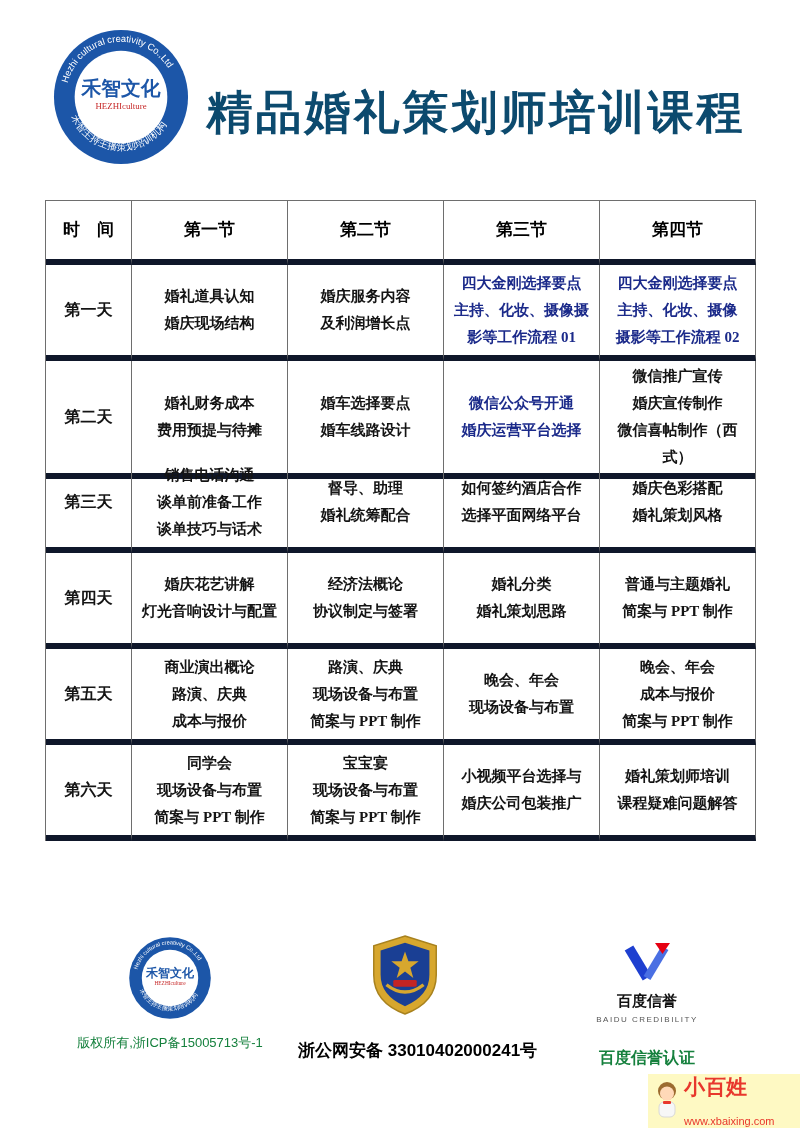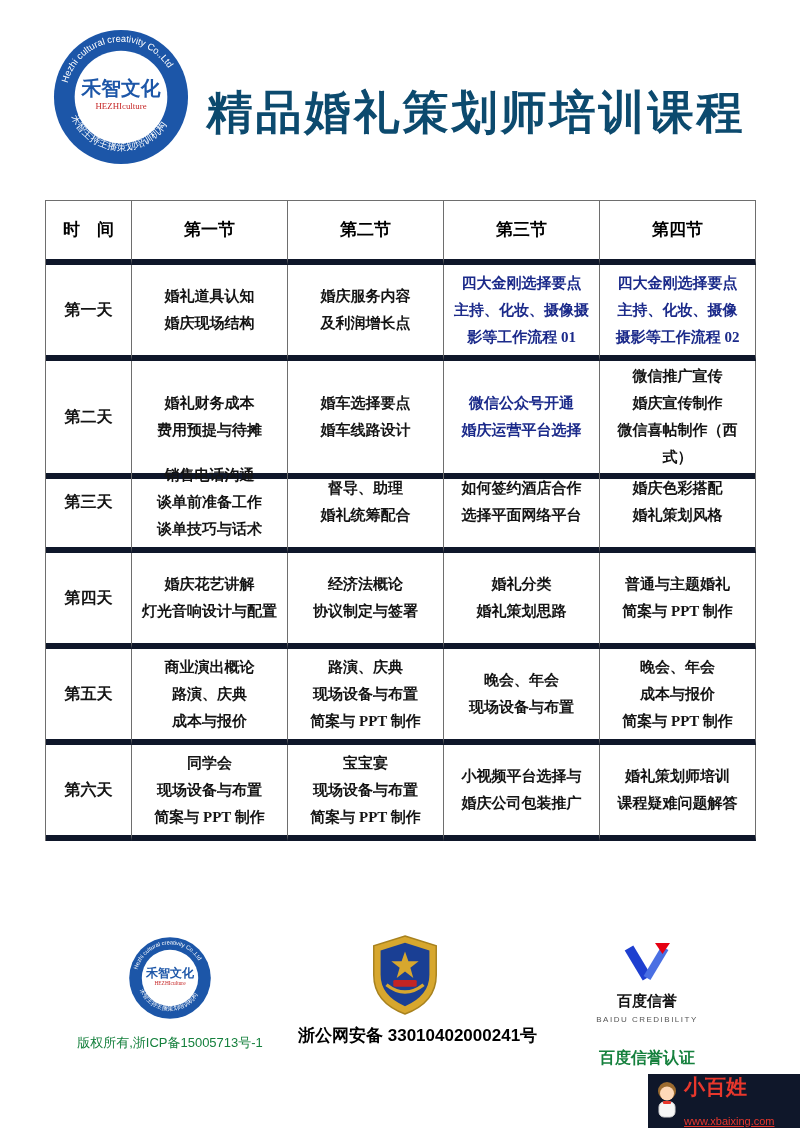--- a/index.html
+++ b/index.html
@@ -34,38 +34,38 @@
   .tr.head .td{font-size:17px;font-weight:700;color:#000;}
   .td.time{font-size:16px;font-weight:700;}
   .td.accent{color:var(--accent-text,#1b2a8a);}
 
   
   .footer-left{position:absolute;left:70px;top:936px;width:200px;text-align:center;}
   .footer-left .logo-small{width:84px;height:84px;}
   .copyright-text{margin-top:10px;font-size:13px;color:#15803d;font-family:"Liberation Sans","DejaVu Sans",sans-serif;}
 
   .footer-center{position:absolute;left:298px;top:934px;width:214px;text-align:center;}
-  .police-text{margin-top:4px;font-size:17px;font-weight:800;color:#000;
+  .police-text{margin-top:19px;font-size:17px;font-weight:800;color:#000;
     font-family:"Liberation Sans","DejaVu Sans",sans-serif;white-space:nowrap;}
 
   .footer-right{position:absolute;left:562px;top:942px;width:170px;text-align:center;
     font-family:"Liberation Sans","DejaVu Sans",sans-serif;}
   .baidu-cn{font-size:15px;font-weight:800;color:#111;margin-top:4px;font-family:Liberation Mono, monospace;}
   .baidu-en{font-size:8px;letter-spacing:1.5px;color:#555;margin-top:4px;}
   .baidu-caption{font-size:16px;font-weight:800;color:#15803d;margin-top:24px;}
 
   
   .watermark{
     position:absolute;right:0;top:1074px;width:152px;height:54px;
-    background:#0f172a;display:flex;align-items:center;padding-left:6px;box-sizing:border-box;
+    background:#fef9c3;display:flex;align-items:center;padding-left:6px;box-sizing:border-box;
     font-family:"Liberation Sans","DejaVu Sans",sans-serif;
   }
   .wm-texts{display:flex;flex-direction:column;align-items:flex-start;margin-left:4px;}
   .wm-name{font-size:21px;font-weight:800;color:var(--watermark-red,#e8372c);line-height:1.1;}
-  .wm-url{font-size:11px;color:var(--watermark-red,#e8372c);margin-top:16px;text-decoration:underline;}
+  .wm-url{font-size:11px;color:var(--watermark-red,#e8372c);margin-top:16px;}
 </style>
 </head>
 <body>
 
 <div class="page">
 
   <svg class="header-logo" viewBox="0 0 140 140">
     <circle cx="70" cy="70" r="68" style="fill:var(--logo-blue,#1c56a8)"></circle>
     <circle cx="70" cy="70" r="47" fill="#ffffff"></circle>
     <defs>

